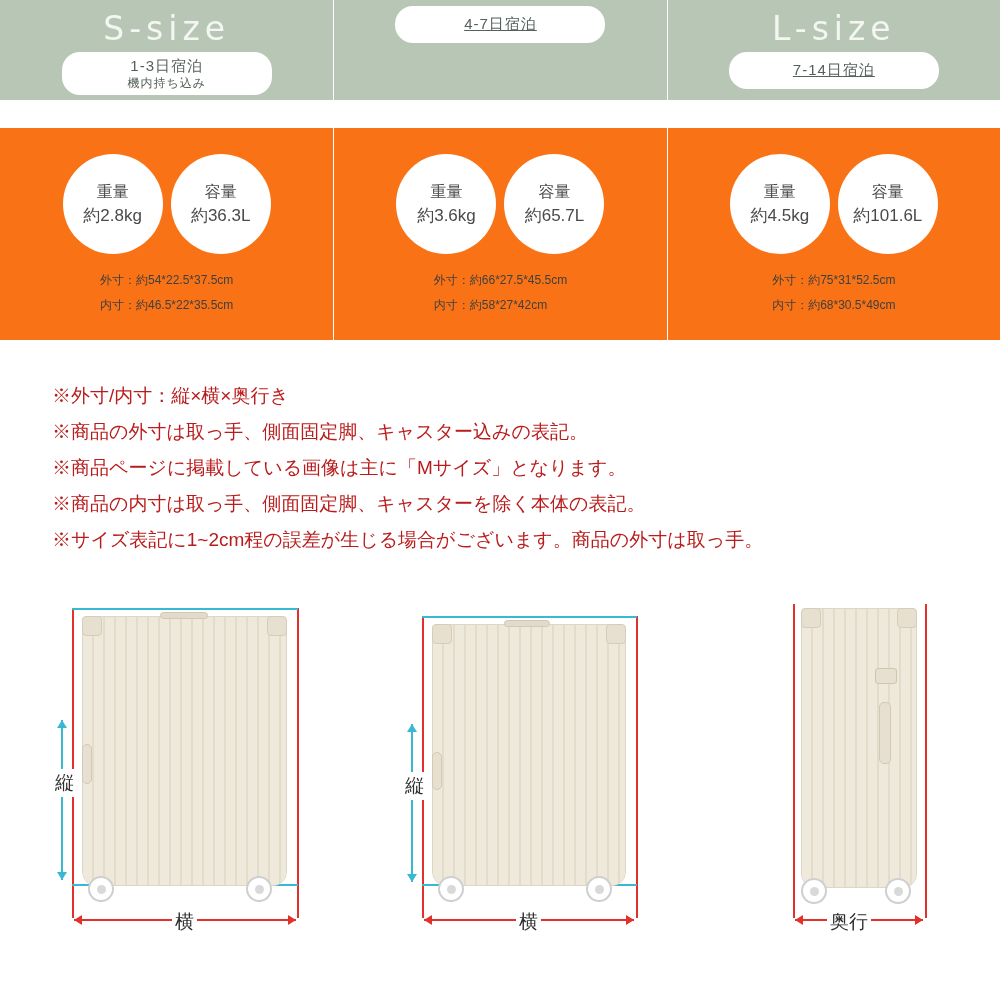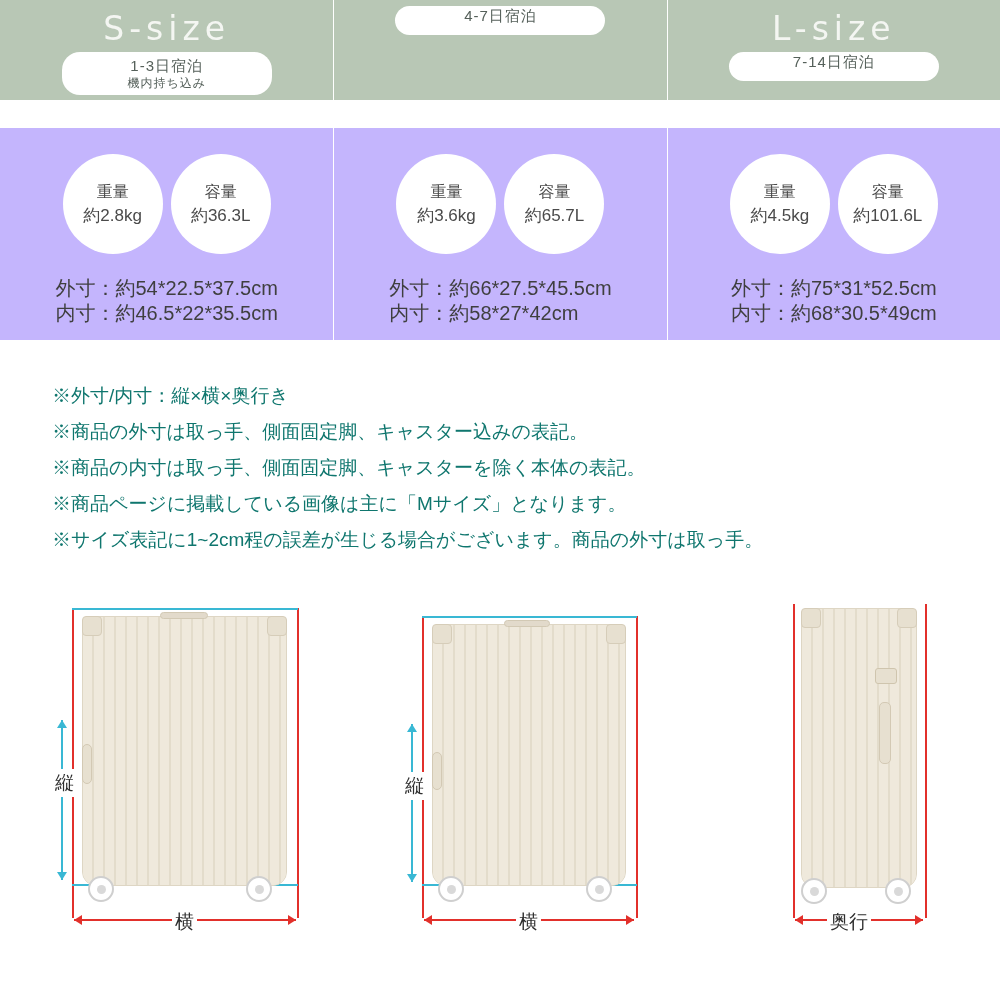--- a/index.html
+++ b/index.html
@@ -63,25 +63,26 @@
     font-size: 15px;
     line-height: 20px;
     letter-spacing: 1px;
   }
   .pill .line2 {
     font-size: 12px;
     line-height: 14px;
     letter-spacing: 1px;
   }
   .pill.single {
-    padding-top: 0;
+    padding-top: 8px;
     padding-bottom: 9px;
+    text-decoration: underline;
   }
   .body-band {
-    background: #c4b5fd;
+    background: #f97316;
     flex: 1;
     box-sizing: border-box;
     padding: 26px 0 0 0;
     display: flex;
     flex-direction: column;
     align-items: center;
   }
   .circles {
     display: flex;
     justify-content: center;
@@ -100,33 +101,33 @@
   }
   .circle .label {
     font-size: 16px;
     line-height: 24px;
   }
   .circle .value {
     font-size: 17px;
     line-height: 24px;
   }
   .dims {
-    margin-top: 22px;
-    font-size: 20px;
+    margin-top: 14px;
+    font-size: 12px;
     line-height: 25px;
     color: #3f3f3f;
     white-space: nowrap;
   }
 
   
   .notes {
     margin: 38px 0 0 52px;
     font-size: 19px;
     line-height: 36px;
-    color: #0f766e;
+    color: #b91c1c;
   }
 
   
   .illus-row {
     position: relative;
     width: 1000px;
     height: 360px;
     margin-top: 16px;
   }
   .illus {
@@ -343,22 +344,22 @@
         <div>外寸：約75*31*52.5cm</div>
         <div>内寸：約68*30.5*49cm</div>
       </div>
     </div>
   </div>
 </div>
 
 <div class="notes">
   <div>※外寸/内寸：縦×横×奥行き</div>
   <div>※商品の外寸は取っ手、側面固定脚、キャスター込みの表記。</div>
+  <div>※商品ページに掲載している画像は主に「Mサイズ」となります。</div>
   <div>※商品の内寸は取っ手、側面固定脚、キャスターを除く本体の表記。</div>
-  <div>※商品ページに掲載している画像は主に「Mサイズ」となります。</div>
   <div>※サイズ表記に1~2cm程の誤差が生じる場合がございます。商品の外寸は取っ手。</div>
 </div>
 
 <div class="illus-row">
 
   <div class="illus" style="left:60px; bottom:0; width:260px; height:340px;">
 
     <div class="vline" style="left:12px; top:14px; height:310px;"></div>
     <div class="vline" style="left:237px; top:14px; height:310px;"></div>
 

